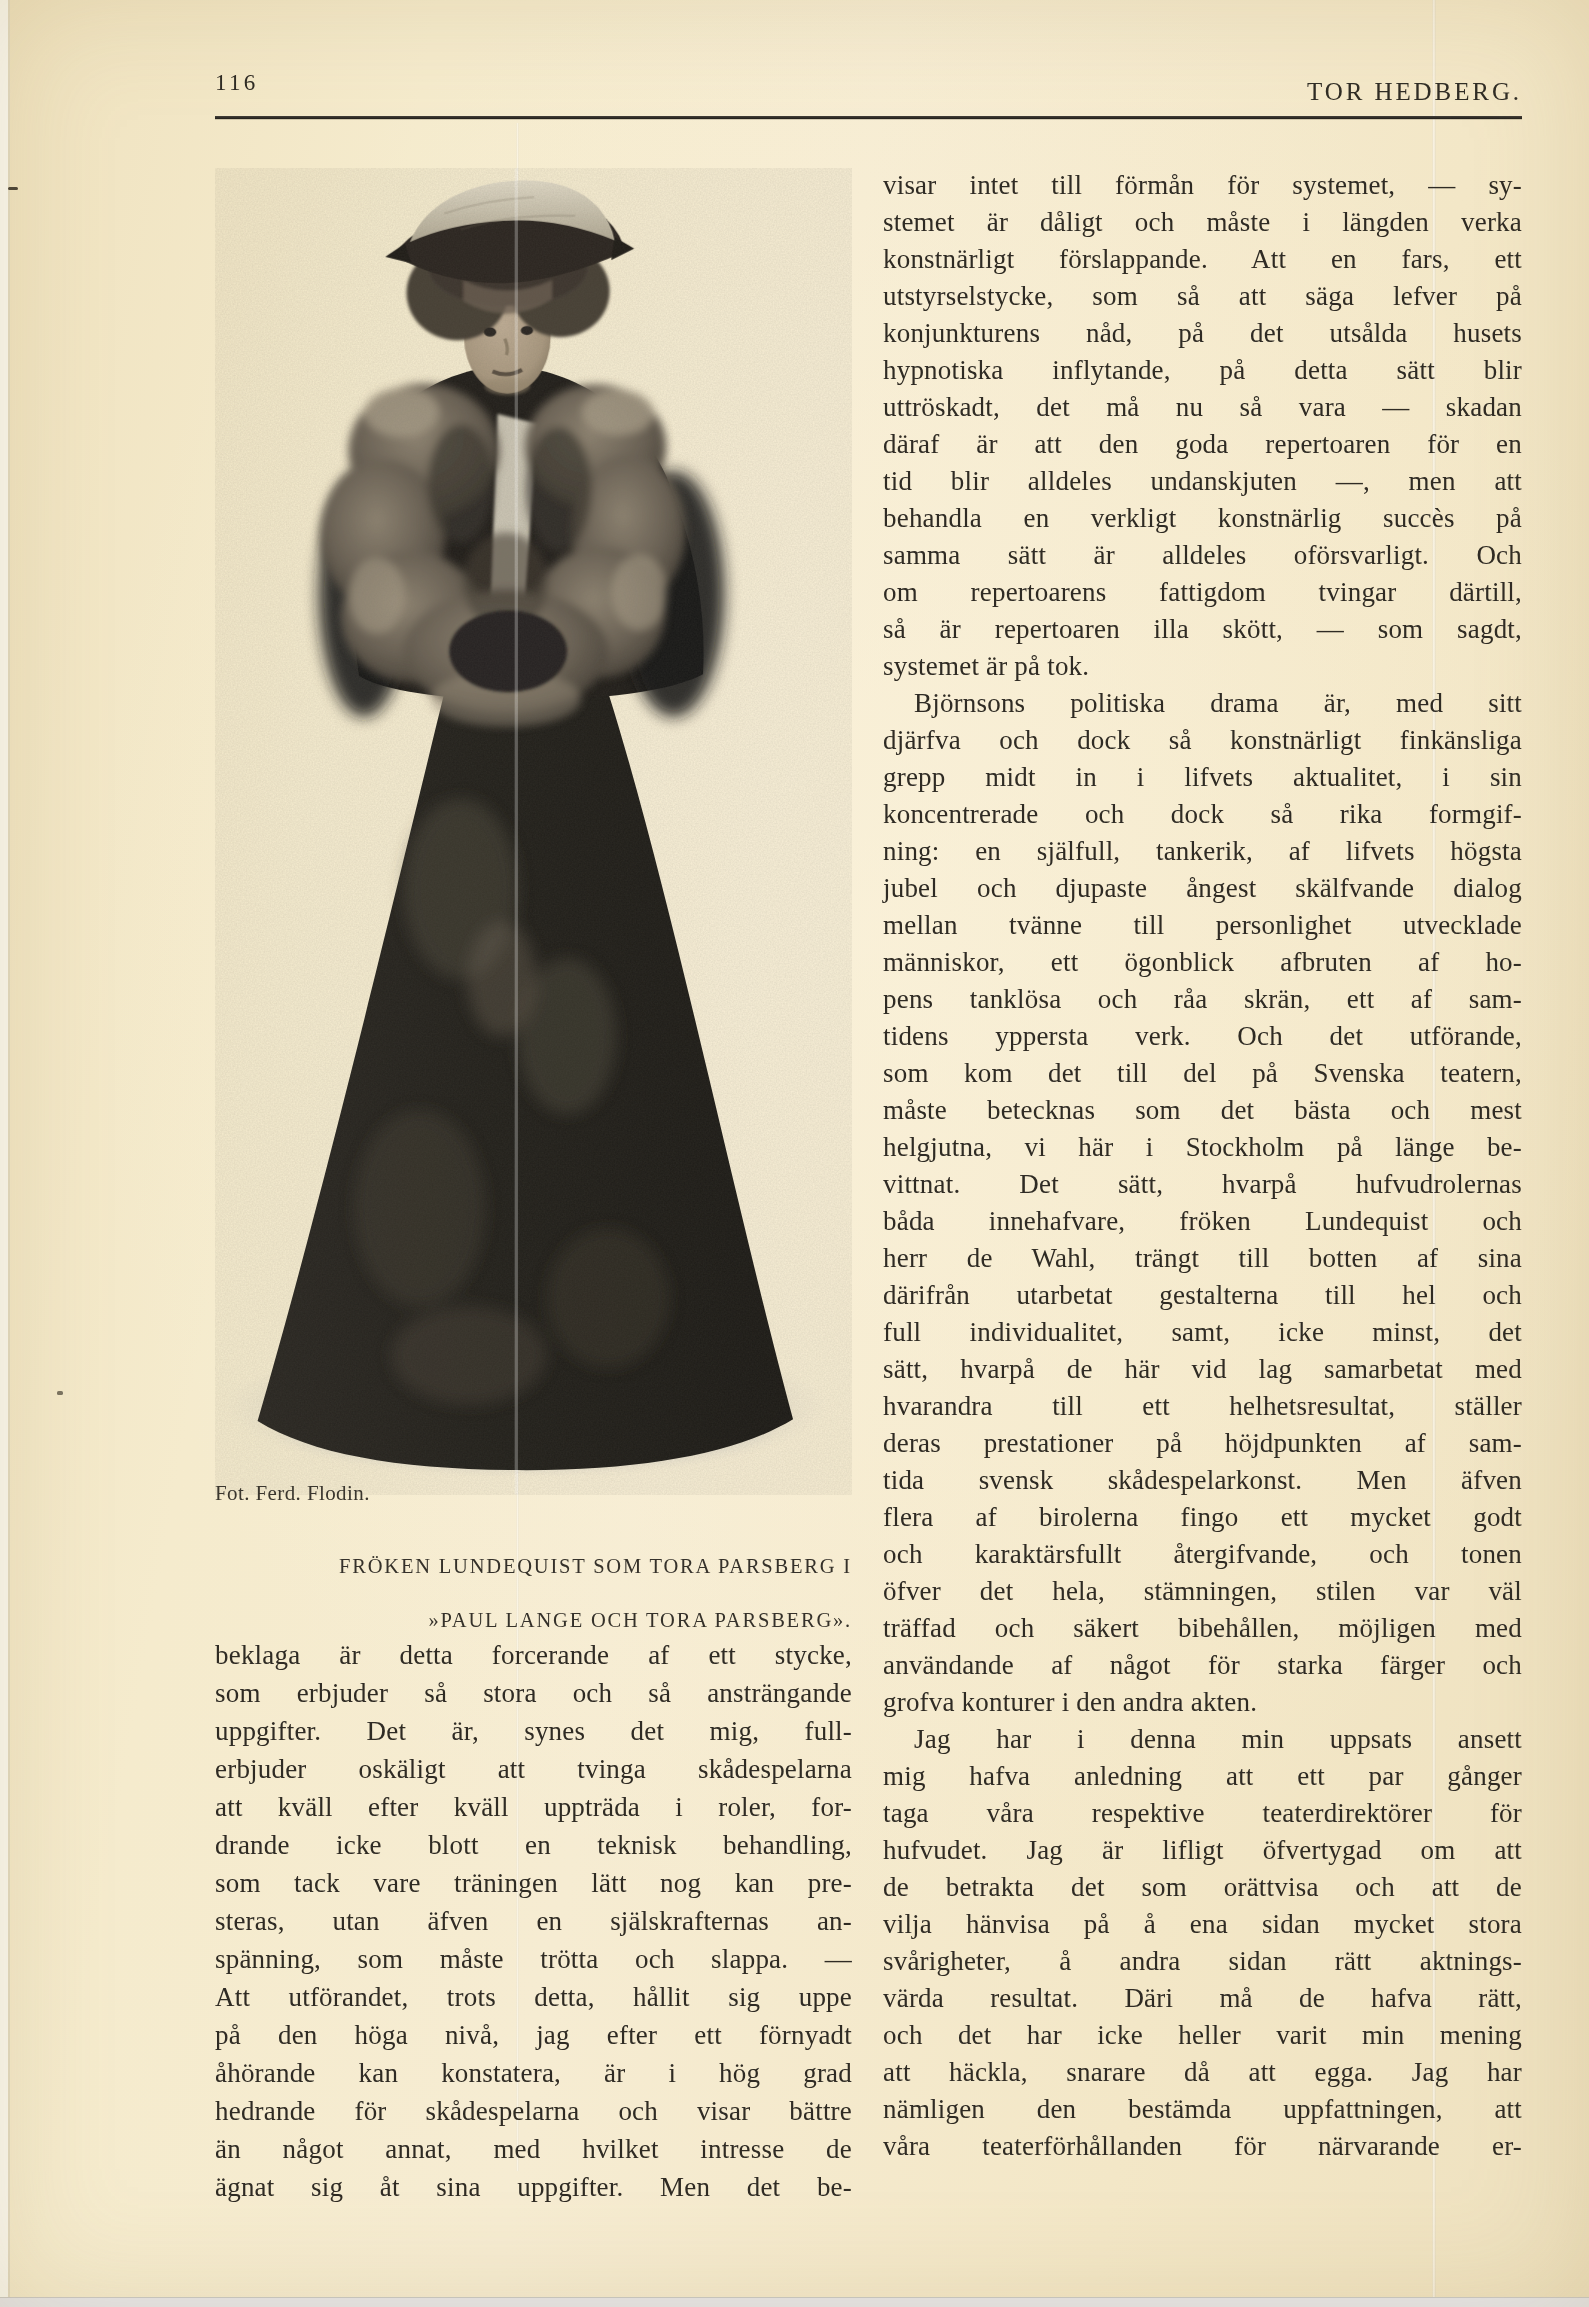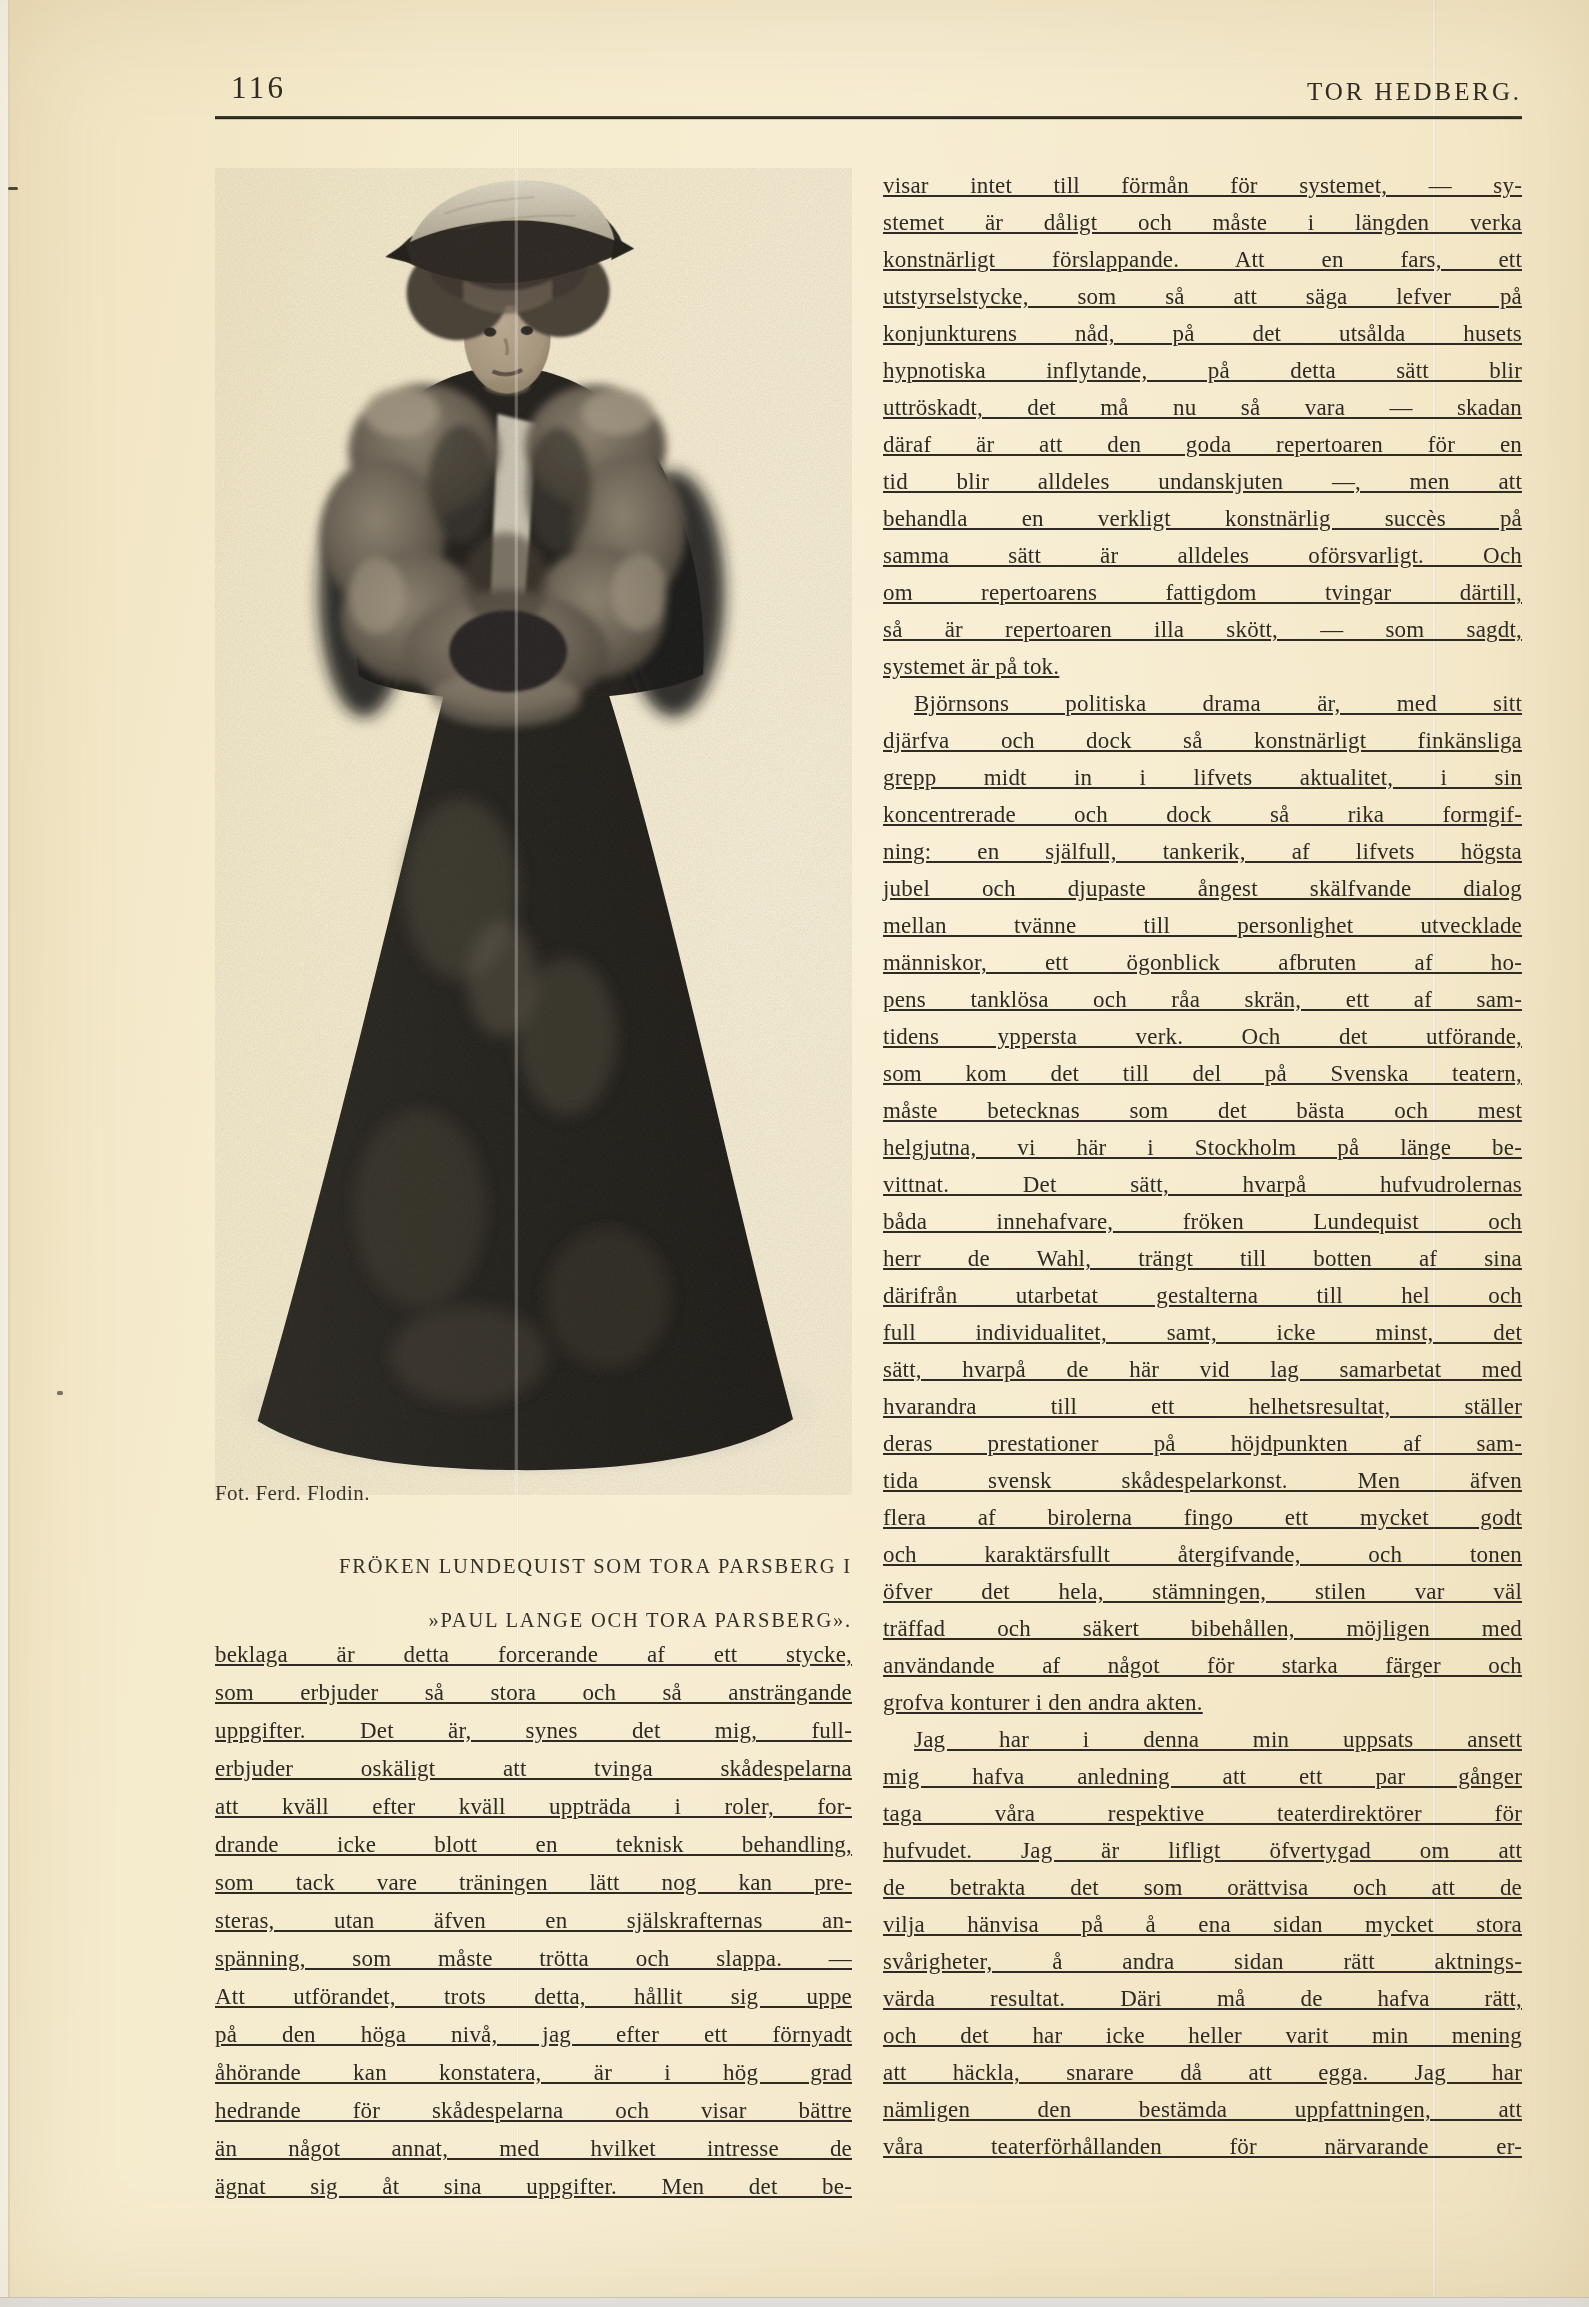--- a/index.html
+++ b/index.html
@@ -12,31 +12,31 @@
     color:#312d26;
   }
   .vignette{position:absolute;inset:0;box-shadow:inset 0 0 115px rgba(170,140,80,.22);pointer-events:none;}
   .edge-left{position:absolute;left:0;top:0;width:8.2px;height:2307px;background:#fbf9f0;border-right:2.5px solid rgba(180,160,110,.35);}
   .edge-bottom{position:absolute;left:0;bottom:0;width:1589px;height:9px;background:#e7e7ea;border-top:0.8px solid rgba(120,110,90,.25);}
   .crease{position:absolute;top:0;height:2307px;pointer-events:none;}
   .crease.c1{left:1432px;width:4.1px;background:linear-gradient(90deg,rgba(0,0,0,.04),rgba(255,255,255,.55) 45%,rgba(0,0,0,.05));}
   .crease.c2{left:516px;top:123px;height:2048px;width:3.3px;background:linear-gradient(90deg,rgba(0,0,0,.03),rgba(255,255,255,.38) 50%,rgba(0,0,0,.04));}
   .speck{position:absolute;background:#464035;border-radius:1.6px;}
 
-  .page-number{position:absolute;left:215px;top:70px;font-size:31px;letter-spacing:3.3px;color:#2e2b24;margin-left:16px;}
+  .page-number{position:absolute;left:215px;top:70px;font-size:23px;letter-spacing:3.3px;color:#2e2b24;}
   .running-head{position:absolute;left:215px;top:78px;width:1307px;text-align:right;font-size:25px;letter-spacing:2.9px;color:#2f2c25;}
   .head-rule{position:absolute;left:215px;top:116px;width:1307px;height:3.3px;background:linear-gradient(#44403a,#211e18);box-shadow:0 0.8px 0 rgba(60,55,45,.25);}
 
   .photo{position:absolute;left:215px;top:168px;width:637px;height:1327px;}
   .photo-credit{position:absolute;left:215px;top:1481px;font-size:21px;color:#3a362e;letter-spacing:0.4px;}
   .caption{position:absolute;left:215px;width:637px;text-align:right;color:#35312a;}
   .caption.l1{top:1555px;font-size:20.5px;letter-spacing:1.8px;}
   .caption.l2{top:1609px;font-size:20.5px;letter-spacing:1.8px;}
 
-  .col{position:absolute;font-size:23px;color:#2f2b24;text-decoration:underline;}
+  .col{position:absolute;font-size:27px;color:#2f2b24;}
   .col-left{left:215px;top:1636px;width:637px;}
   .col-left .tline{line-height:38px;}
   .col-right{left:883px;top:167px;width:639px;}
   .col-right .tline{line-height:37px;}
   .tline{
     text-align:justify;text-align-last:justify;text-justify:inter-word;
     white-space:normal;letter-spacing:0.2px;
   }
   .tline.end{text-align-last:left;}
   .tline.indent{padding-left:31px;}

